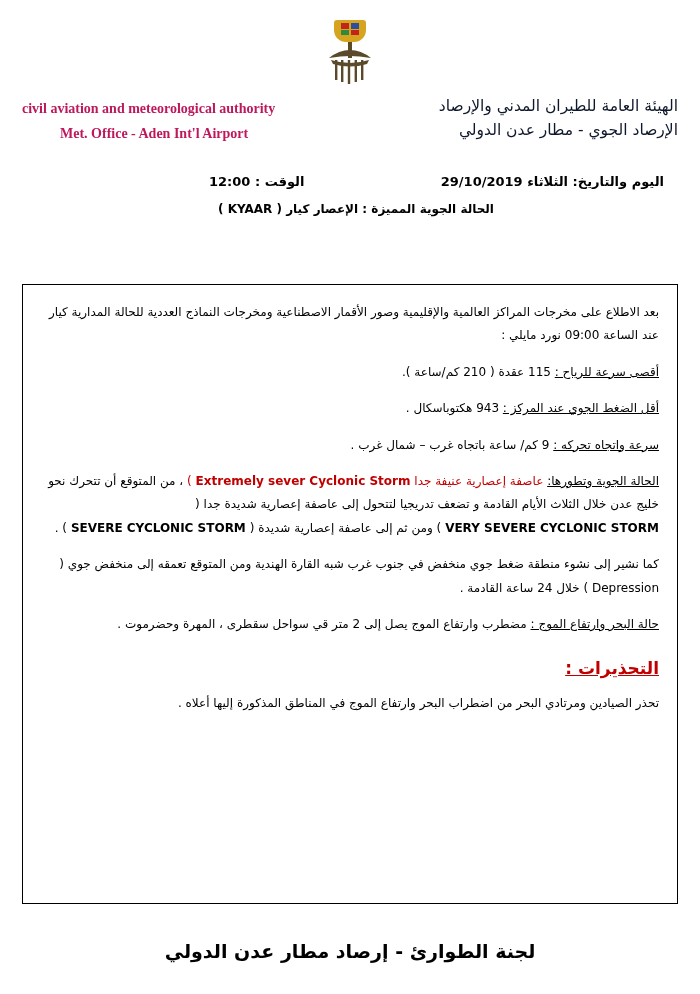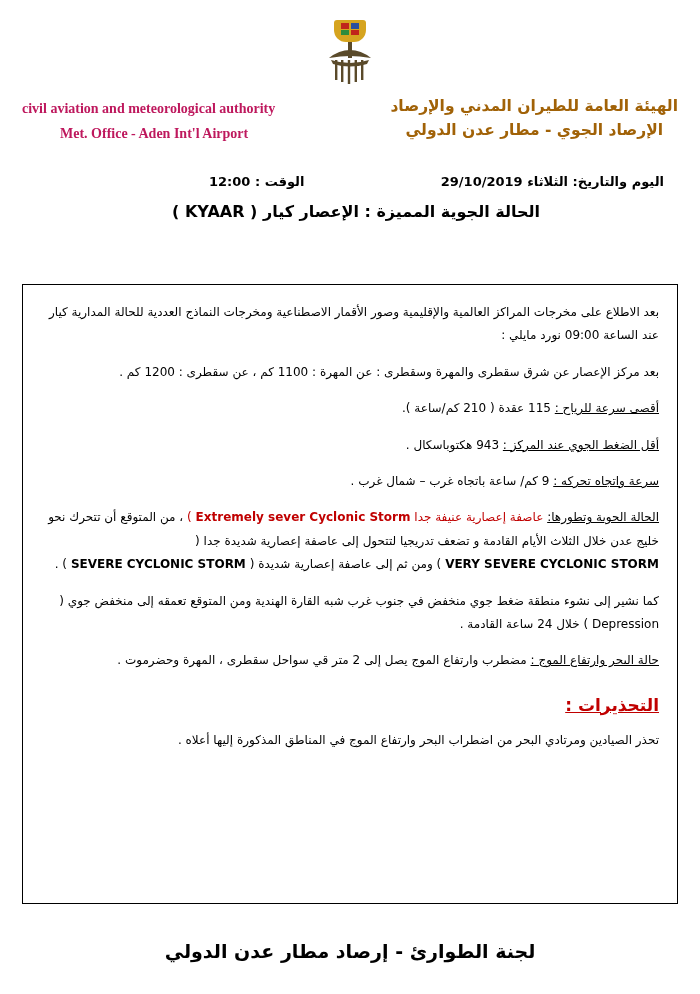--- a/index.html
+++ b/index.html
@@ -39,27 +39,27 @@
   
   .header-block {
     position: relative;
     height: 72px;
     margin-top: 8px;
   }
   .hdr-ar {
     position: absolute;
     right: 22px;
     top: 0;
-    text-align: center;
+    text-align: right;
     direction: rtl;
     font-family: "DejaVu Sans", sans-serif;
-    font-weight: bold;
+    font-weight: normal;
     font-size: 15.5px;
     line-height: 1.55;
-    color: #a16207;
+    color: #0f172a;
   }
   .hdr-en {
     position: absolute;
     left: 22px;
     top: 2px;
     direction: ltr;
     text-align: left;
     font-family: "Liberation Serif", "DejaVu Serif", serif;
     font-weight: bold;
     font-size: 14px;
@@ -99,21 +99,21 @@
   .meta-time {
     position: absolute;
     left: 196px;
     top: 0;
     direction: rtl;
     margin-left: 13px;
   }
   .meta-sub {
     text-align: center;
     direction: rtl;
-    font-size: 16px;
+    font-size: 12px;
     font-weight: bold;
     margin-top: 2px;
     padding-left: 12px;
   }
 
   
   .body-box {
     position: absolute;
     left: 22px;
     right: 22px;
@@ -213,21 +213,20 @@
       <span>الوقت :</span>
       <span>12:00</span>
     </div>
   </div>
   <div class="meta-sub">الحالة الجوية المميزة : الإعصار كيار ( KYAAR )</div>
 
   <div class="body-box">
 
     <p class="para">بعد الاطلاع على مخرجات المراكز العالمية والإقليمية وصور الأقمار الاصطناعية ومخرجات النماذج العددية للحالة المدارية كيار عند الساعة 09:00 نورد مايلي :</p>
 
-    <p class="para">بعد مركز الإعصار عن شرق سقطرى والمهرة وسقطرى : عن المهرة : 1100 كم ، عن سقطرى : 1200 كم .</p>
 
     <p class="para">
       <span class="u">أقصى سرعة للرياح :</span>
       <span>115 عقدة ( 210 كم/ساعة ).</span>
     </p>
 
     <p class="para">
       <span class="u">أقل الضغط الجوي عند المركز :</span>
       <span>943 هكتوباسكال .</span>
     </p>

